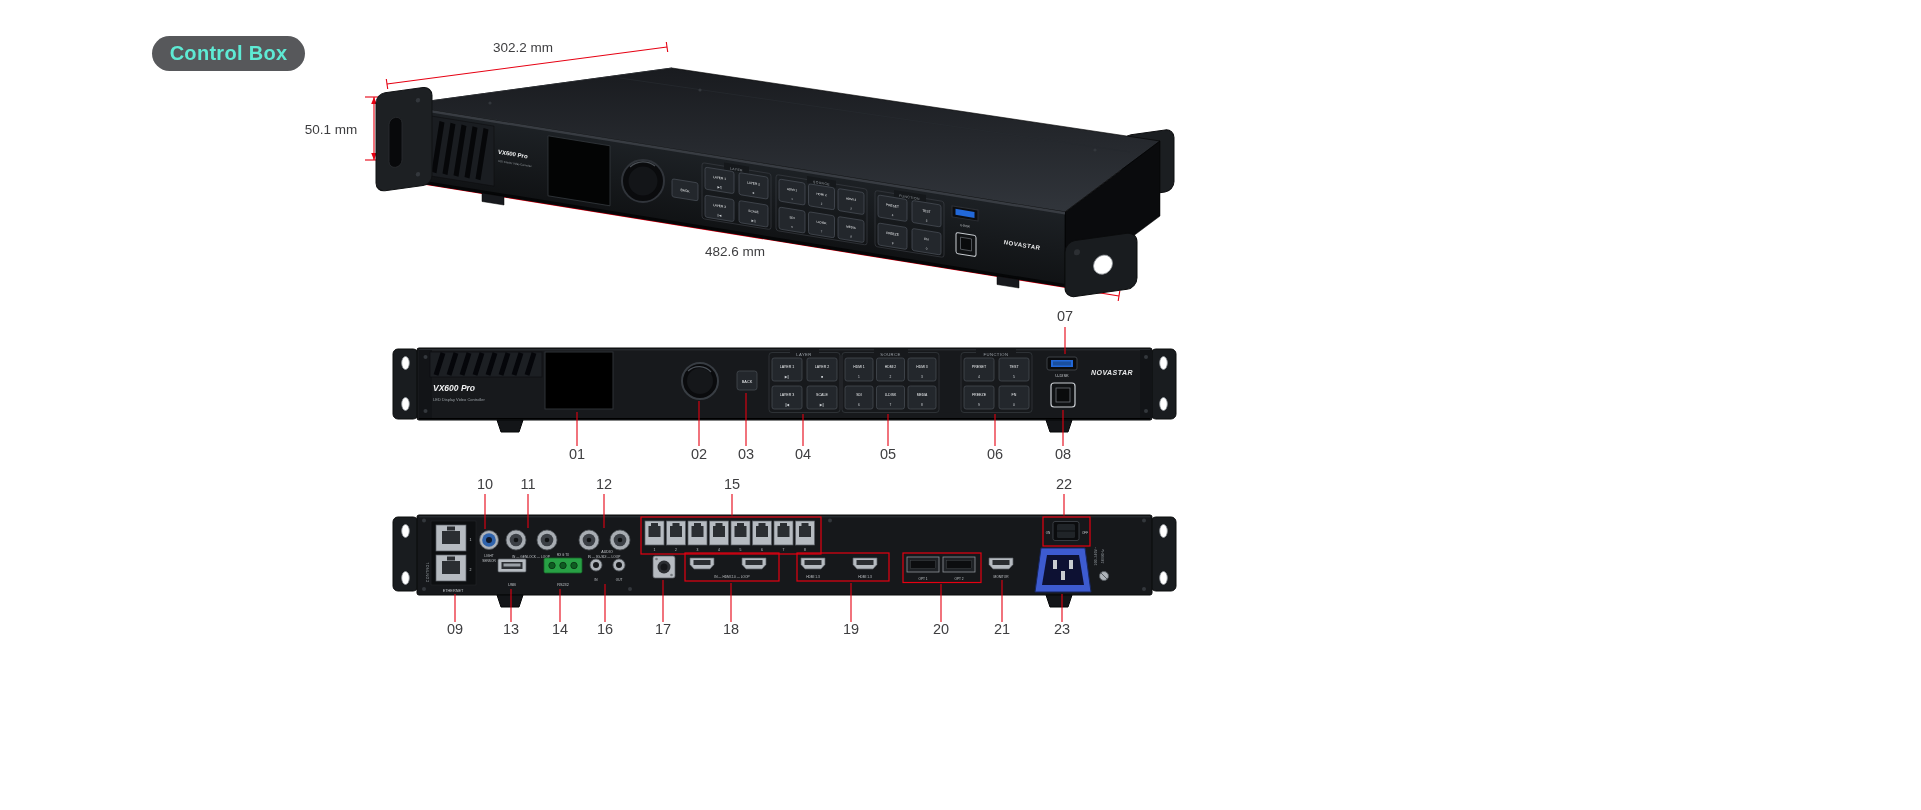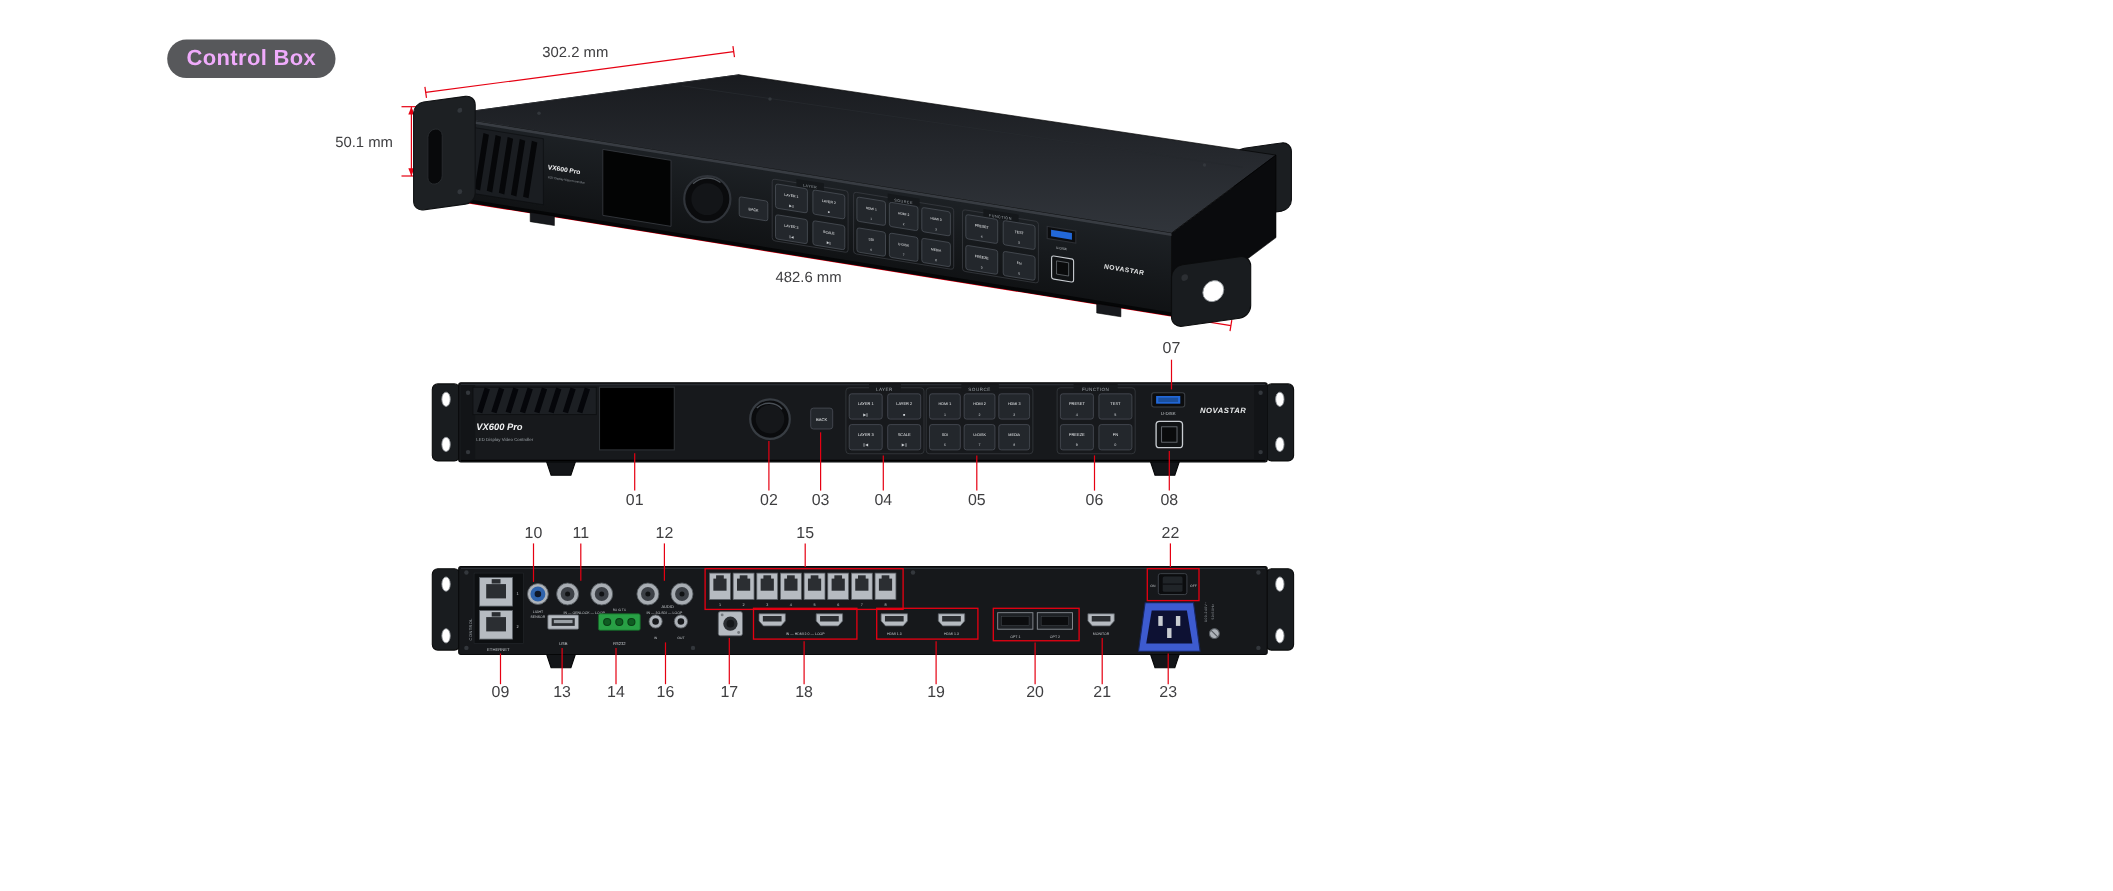--- a/index.html
+++ b/index.html
@@ -1,19 +1,19 @@
 <!DOCTYPE html>
 <html><head>
 <meta charset="utf-8">
 <style>
   html,body{margin:0;padding:0;background:#fff;}
   .canvas{position:relative;width:1921px;height:810px;background:#ffffff;overflow:hidden;
           font-family:"Liberation Sans","DejaVu Sans",sans-serif;}
   .badge{position:absolute;left:152px;top:36px;width:153px;height:35px;background:#57585b;
-         border-radius:18px;color:#f0abfc;font-size:20px;font-weight:600;display:flex;
+         border-radius:18px;color:#5eead4;font-size:20px;font-weight:600;display:flex;
          align-items:center;justify-content:center;letter-spacing:.3px;}
   svg{position:absolute;left:0;top:0;}
   text{font-family:"Liberation Sans","DejaVu Sans",sans-serif;}
   .co{fill:#3e3e40;font-size:14.5px;text-anchor:middle;}
   .dim{fill:#3e3e40;font-size:13.5px;text-anchor:middle;}
   .redl{stroke:#e60012;stroke-width:1.1;fill:none;}
   .redbox{stroke:#e60012;stroke-width:1.2;fill:none;}
   .lbl{fill:#c3c7cb;text-anchor:middle;}
   .hdr{fill:#9ba1a7;text-anchor:middle;letter-spacing:.4px;}
   .btn{fill:#23272c;stroke:#4b5058;stroke-width:.7;}

